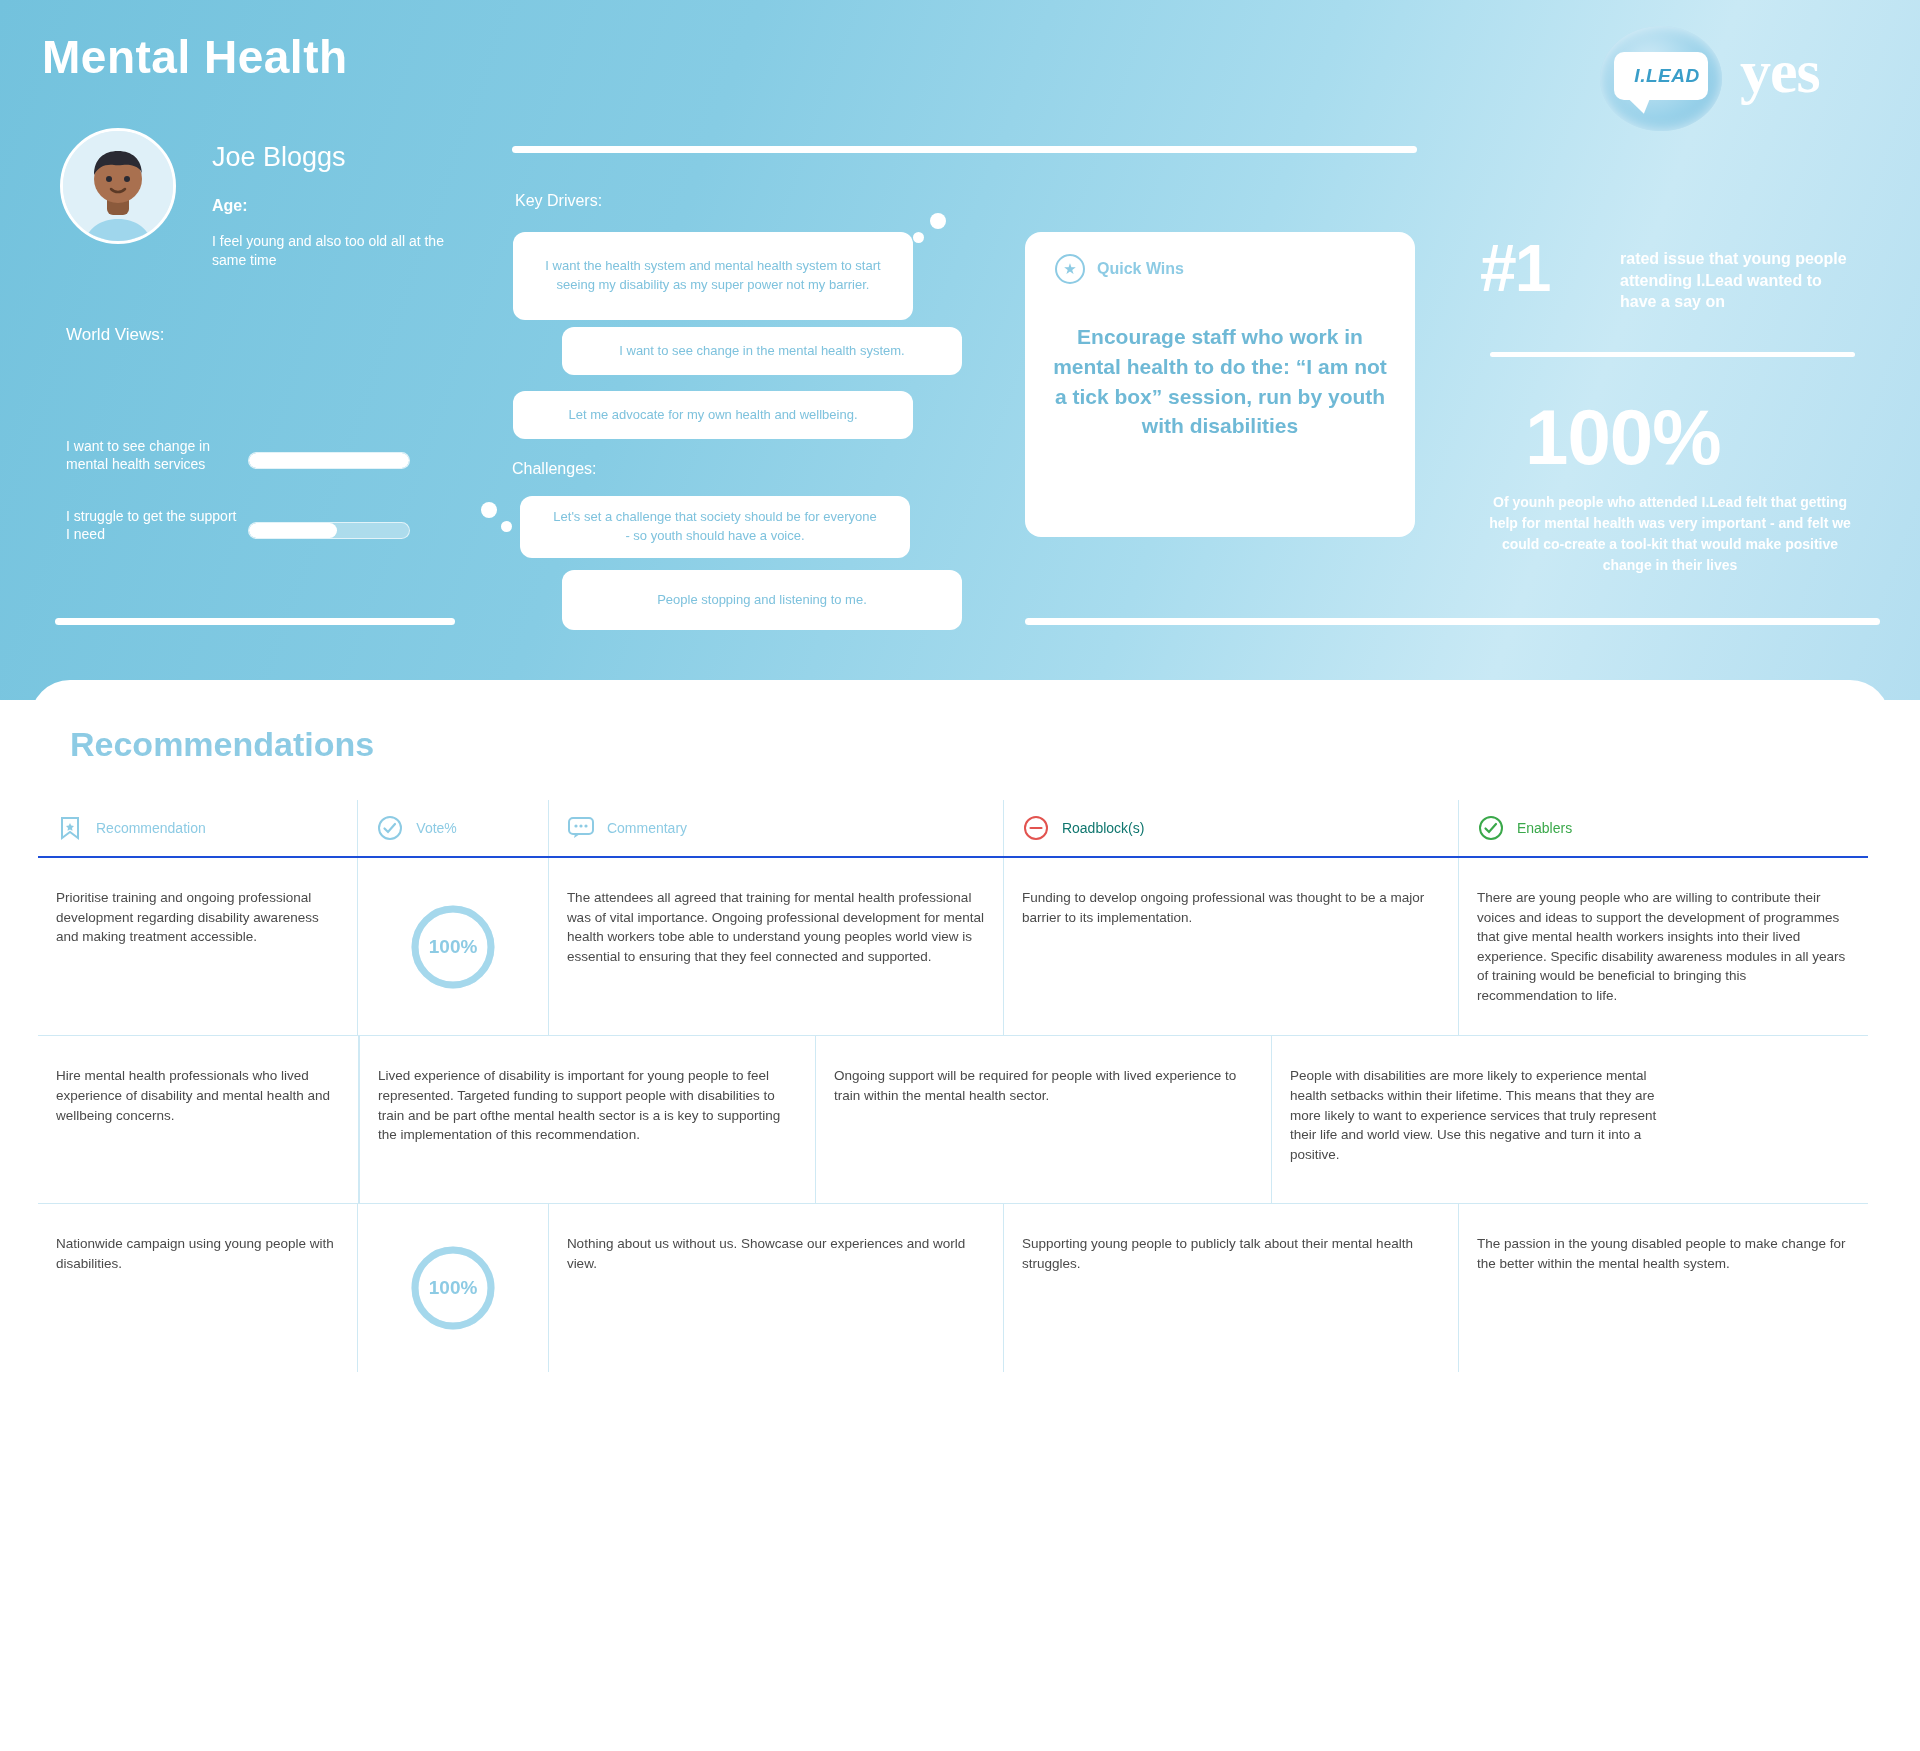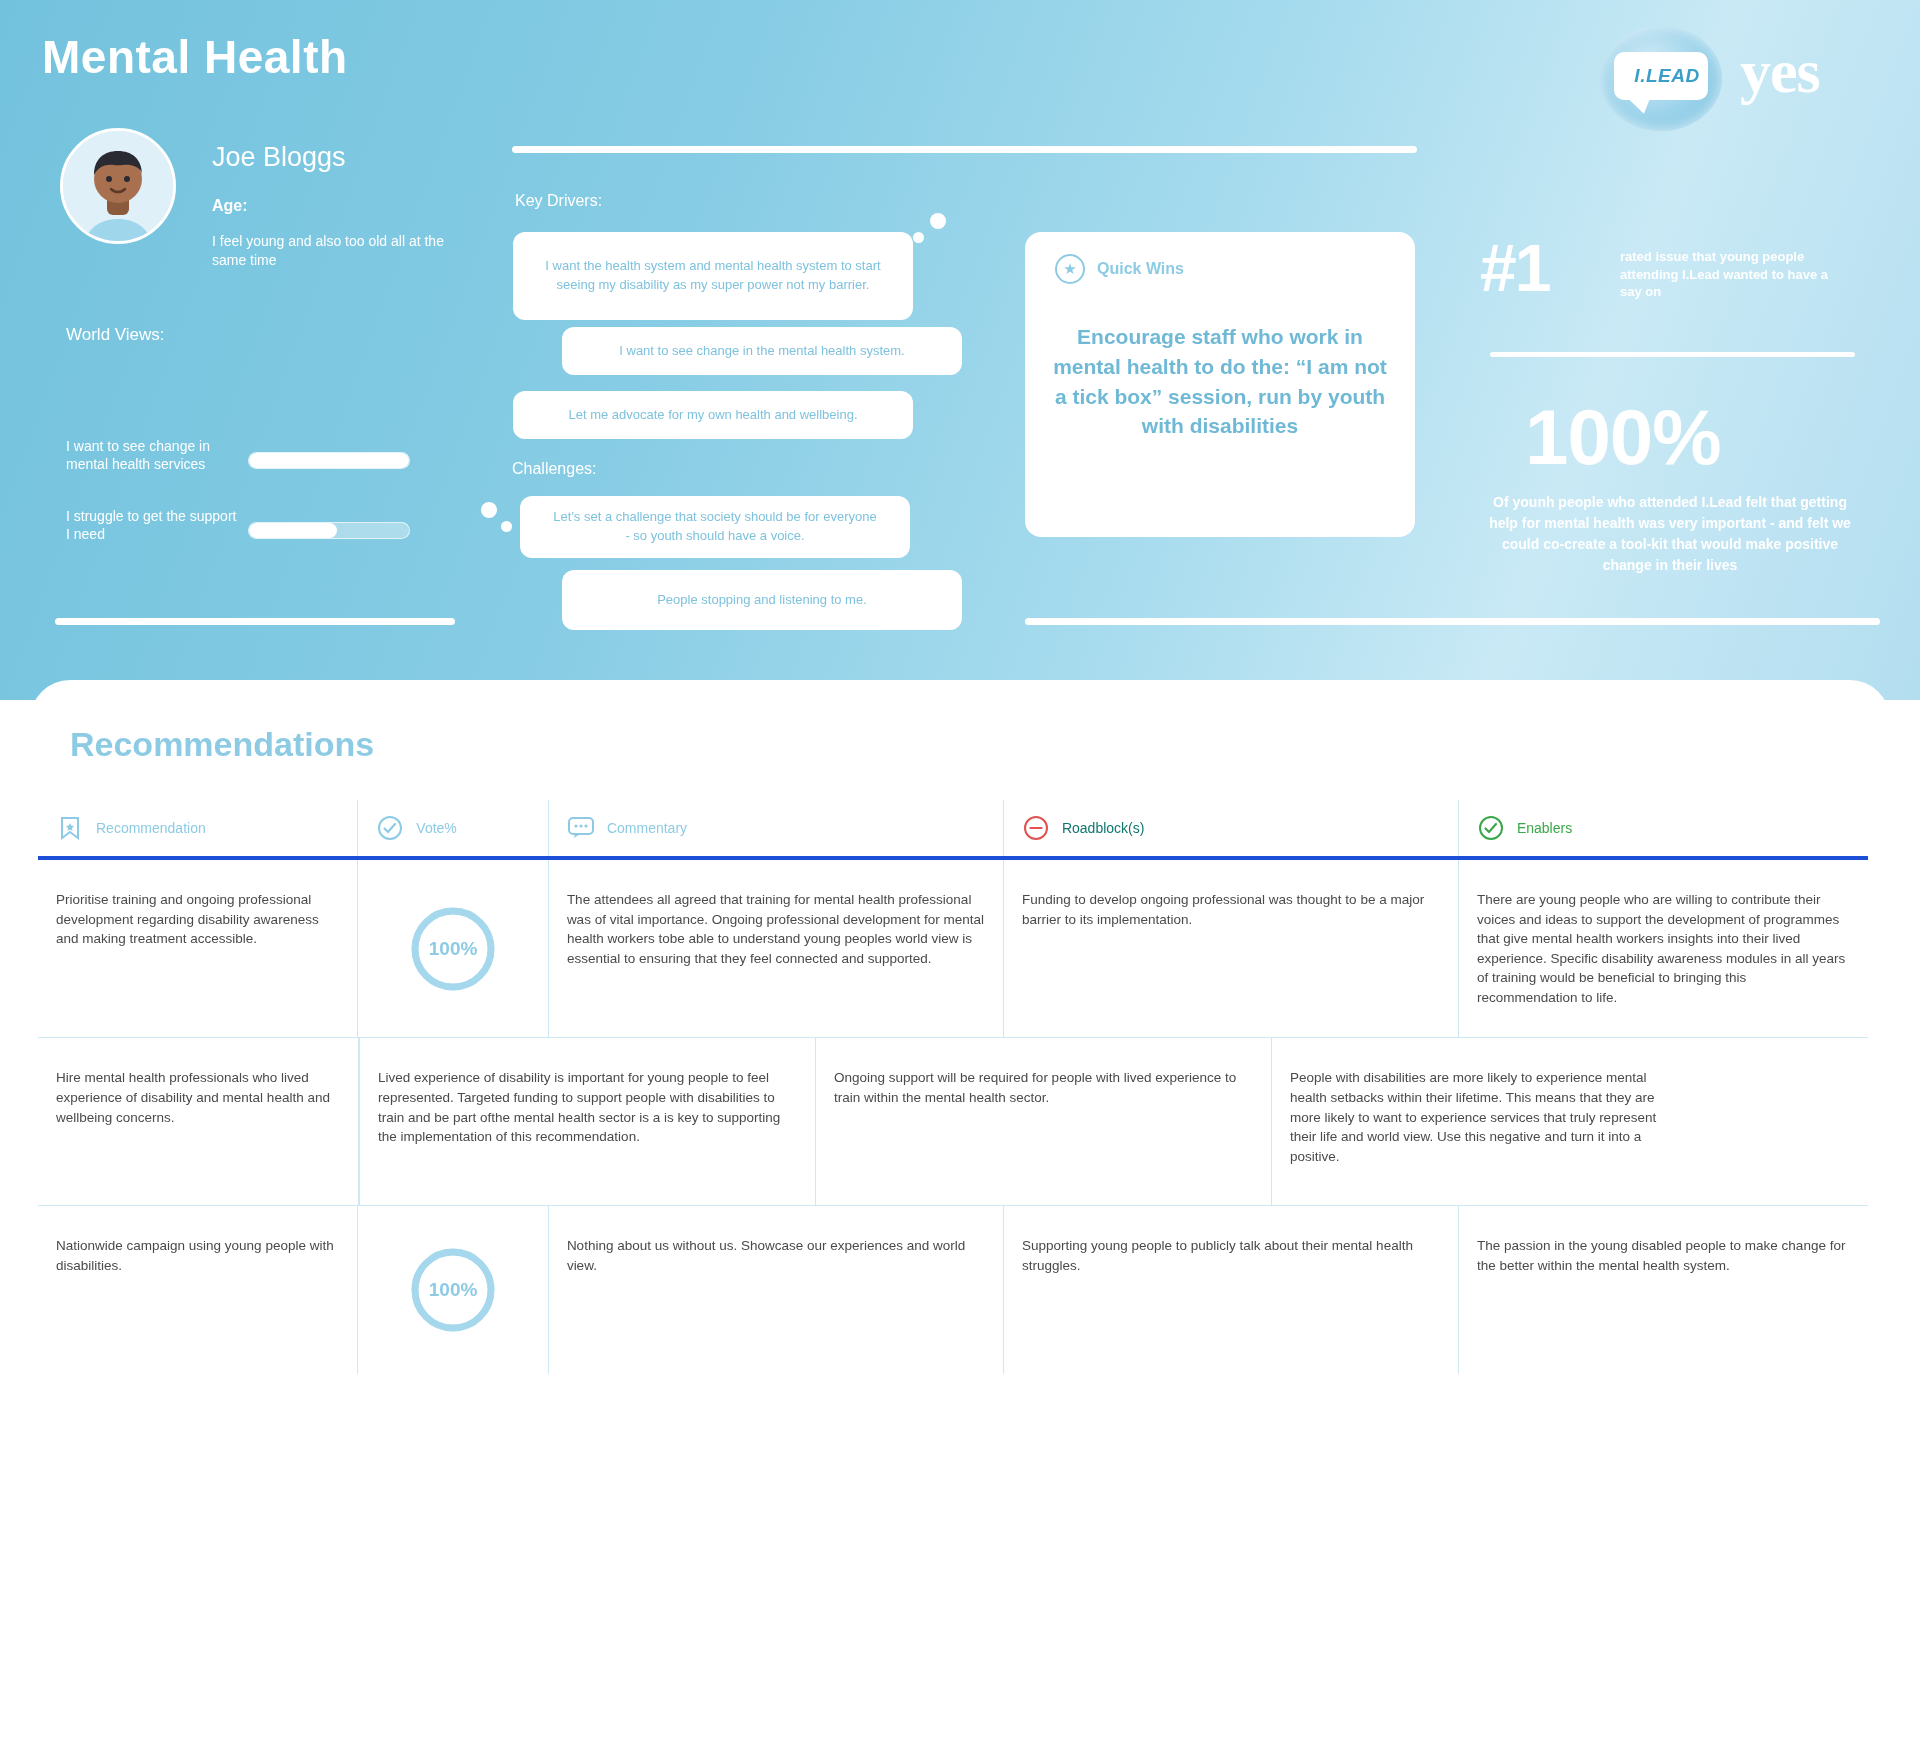--- a/index.html
+++ b/index.html
@@ -206,21 +206,21 @@
     left: 1480px; top: 230px;
     font-size: 66px;
     font-weight: bold;
     color: #ffffff;
     letter-spacing: -2px;
   }
   .stat-num1-text {
     position: absolute;
     left: 1620px; top: 248px;
     width: 230px;
-    font-size: 13px;
+    font-size: 16px;
     font-weight: bold;
     color: #ffffff;
     line-height: 1.35;
   }
   .stat-100 {
     position: absolute;
     left: 1525px; top: 392px;
     font-size: 78px;
     font-weight: bold;
     color: #ffffff;
@@ -248,21 +248,21 @@
   .rec-title {
     position: absolute;
     left: 40px; top: 45px;
     font-size: 34px;
     font-weight: bold;
     color: #8dcbe4;
   }
 
   
   .table { position: absolute; left: 38px; top: 800px; width: 1830px; }
-  .thead { display: flex; border-bottom: 4px solid #1d4ed8; }
+  .thead { display: flex; border-bottom: 2px solid #1d4ed8; }
   .col { padding: 0 18px; }
   .c1 { width: 320px; }
   .c2 { width: 190px; }
   .c3 { width: 455px; }
   .c4 { width: 455px; }
   .c5 { width: 410px; }
   .th-inner { display: flex; align-items: center; gap: 12px; height: 56px; }
   .th-label { font-size: 14px; }
   .ic {
     width: 28px; height: 28px;

